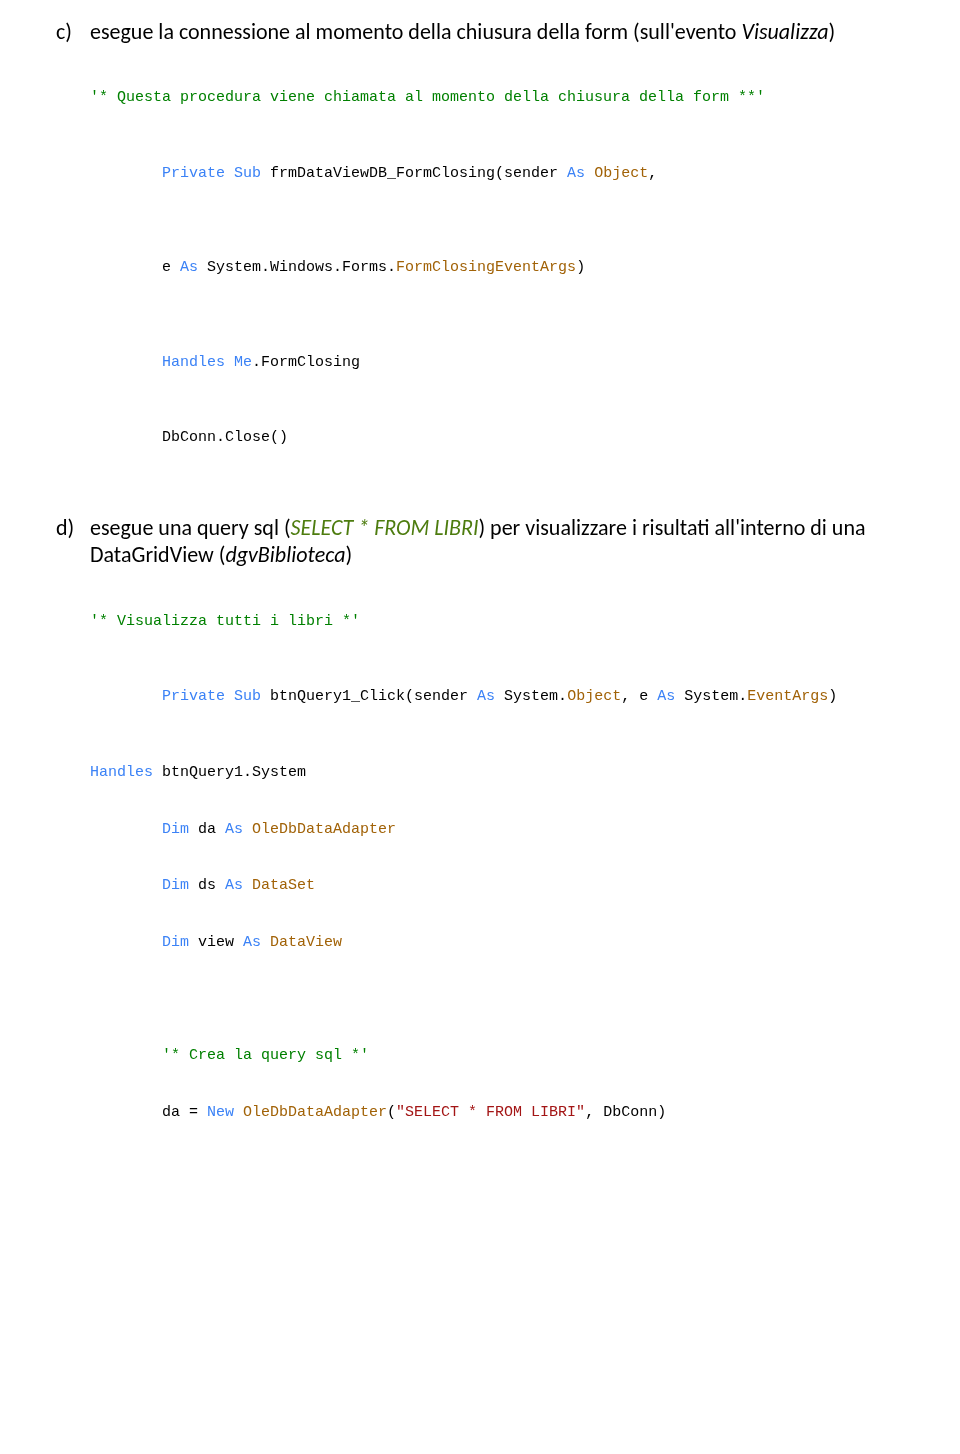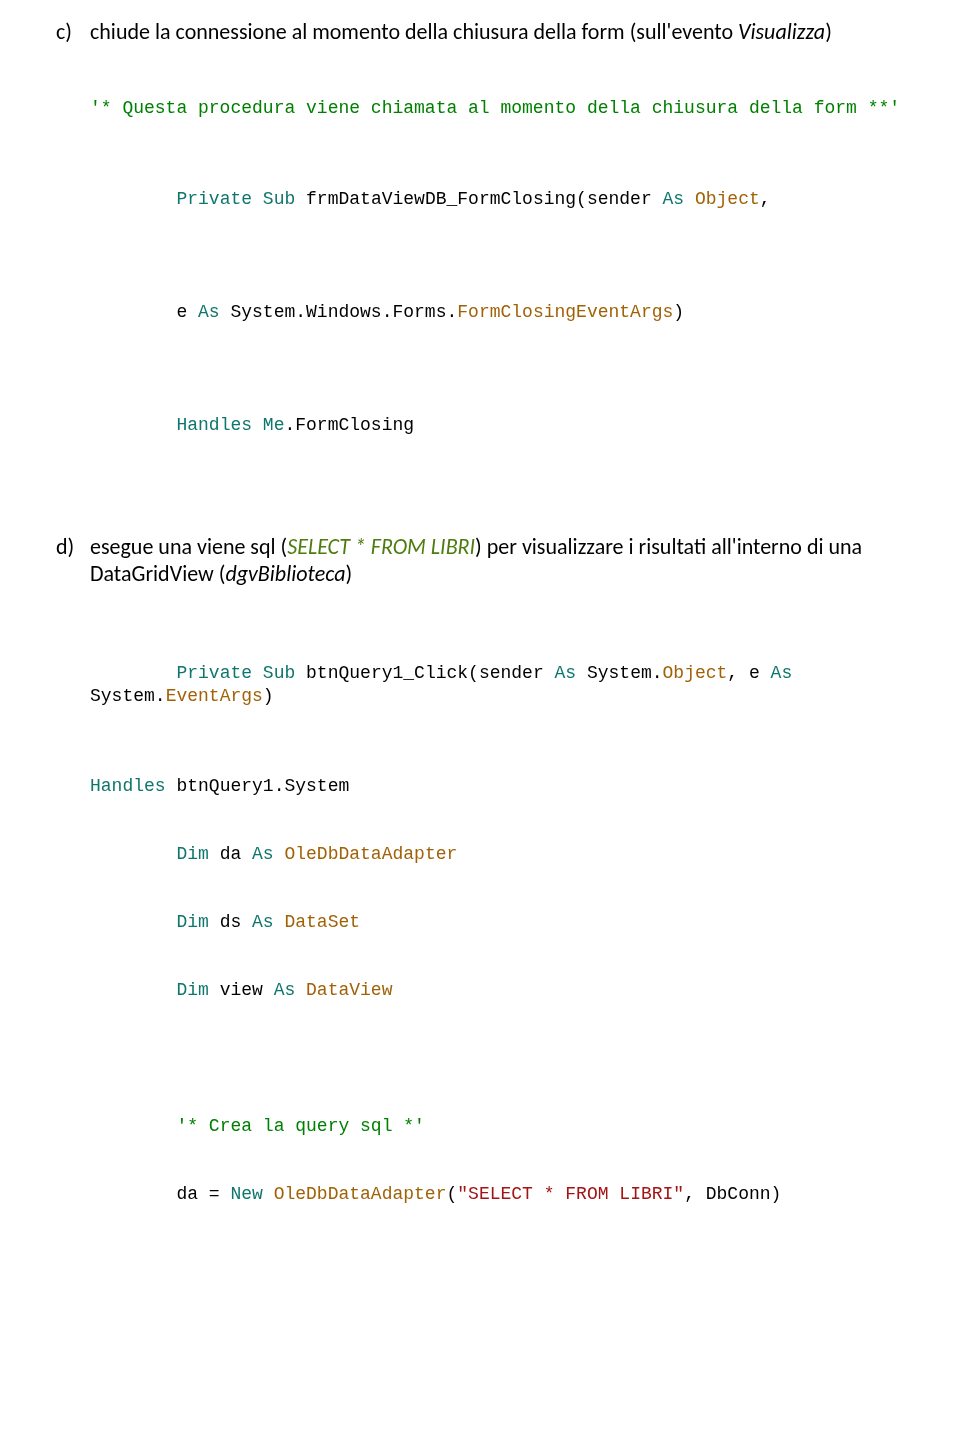--- a/index.html
+++ b/index.html
@@ -13,28 +13,28 @@
   }
 
   .prose {
     font-family: Calibri, "Segoe UI", Arial, sans-serif;
     font-size: 22px;
     line-height: 1.25;
     color: #000000;
   }
   .code {
     font-family: Consolas, "Courier New", monospace;
-    font-size: 18px;
+    font-size: 15px;
     line-height: 1.26;
     white-space: pre-wrap;
     word-break: break-word;
   }
 
   .c-green { color: #008000; }
-  .c-blue  { color: #0f766e; }
+  .c-blue  { color: #3b82f6; }
   .c-teal  { color: #a16207; } 
   .c-red   { color: #a31515; }
 
   .italic { font-style: italic; }
   .maroon { color: #4d7c0f; }   
 
   .block { margin-bottom: 28px; }
   .list-row { display: flex; }
   .list-letter {
     width: 34px;
@@ -49,46 +49,48 @@
   .sp-right { margin-bottom: 38px; }
 
 </style>
 </head>
 <body>
 
 <div class="block list-row">
   <div class="list-letter prose">c)</div>
   <div class="list-body">
     <div class="prose">
-      <span>chiude la connessione al momento della chiusura della form (sull'evento </span><span class="italic">Visualizza</span><span>)</span>
+      <span>esegue la connessione al momento della chiusura della form (sull'evento </span><span class="italic">Visualizza</span><span>)</span>
     </div>
 
     <div class="code code-block">
       <div><span class="c-green">'* Questa procedura viene chiamata al momento della chiusura della form **'</span></div>
       <div>
         <span class="c-blue">Private</span><span class="c-blue"> Sub</span><span> frmDataViewDB_FormClosing(sender </span><span class="c-blue">As</span><span class="c-teal"> Object</span><span>, </span>
       </div>
       <div>
         <span>e </span><span class="c-blue">As</span><span> System.Windows.Forms.</span><span class="c-teal">FormClosingEventArgs</span><span>) </span>
       </div>
       <div>
         <span class="c-blue">Handles</span><span class="c-blue"> Me</span><span>.FormClosing</span>
       </div>
+      <div><span>        DbConn.Close()</span></div>
     </div>
   </div>
 </div>
 
 <div class="block list-row sp-right">
   <div class="list-letter prose">d)</div>
   <div class="list-body">
     <div class="prose">
-      <span>esegue una viene sql (</span><span class="italic maroon">SELECT * FROM LIBRI</span><span>) per visualizzare i risultati all'interno di una DataGridView (</span><span class="italic">dgvBiblioteca</span><span>)</span>
+      <span>esegue una query sql (</span><span class="italic maroon">SELECT * FROM LIBRI</span><span>) per visualizzare i risultati all'interno di una DataGridView (</span><span class="italic">dgvBiblioteca</span><span>)</span>
     </div>
 
     <div class="code code-block">
+      <div><span class="c-green">'* Visualizza tutti i libri *'</span></div>
       <div>
         <span class="c-blue">Private</span><span class="c-blue"> Sub</span><span> btnQuery1_Click(sender </span><span class="c-blue">As</span><span> System.</span><span class="c-teal">Object</span><span>, e </span><span class="c-blue">As</span><span> System.</span><span class="c-teal">EventArgs</span><span>) </span>
       </div>
       <div><span class="c-blue">Handles</span><span> btnQuery1.System</span></div>
       <div><span class="c-blue">        Dim</span><span> da </span><span class="c-blue">As</span><span class="c-teal"> OleDbDataAdapter</span></div>
       <div><span class="c-blue">        Dim</span><span> ds </span><span class="c-blue">As</span><span class="c-teal"> DataSet</span></div>
       <div><span class="c-blue">        Dim</span><span> view </span><span class="c-blue">As</span><span class="c-teal"> DataView</span></div>
       <div><span> </span></div>
       <div><span class="c-green">        '* Crea la query sql *'</span></div>
       <div><span>        da = </span><span class="c-blue">New</span><span class="c-teal"> OleDbDataAdapter</span><span>(</span><span class="c-red">"SELECT * FROM LIBRI"</span><span>, DbConn)</span></div>

